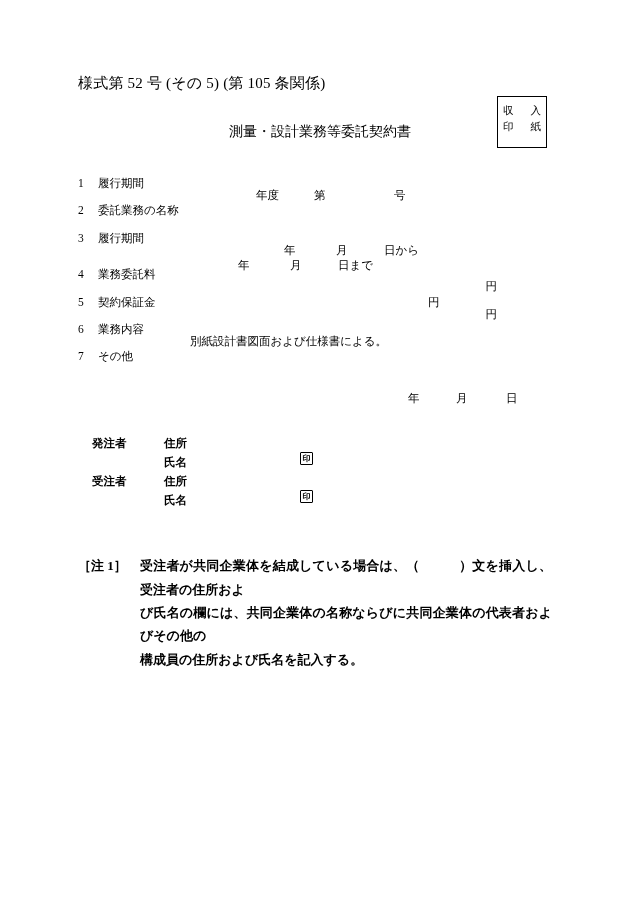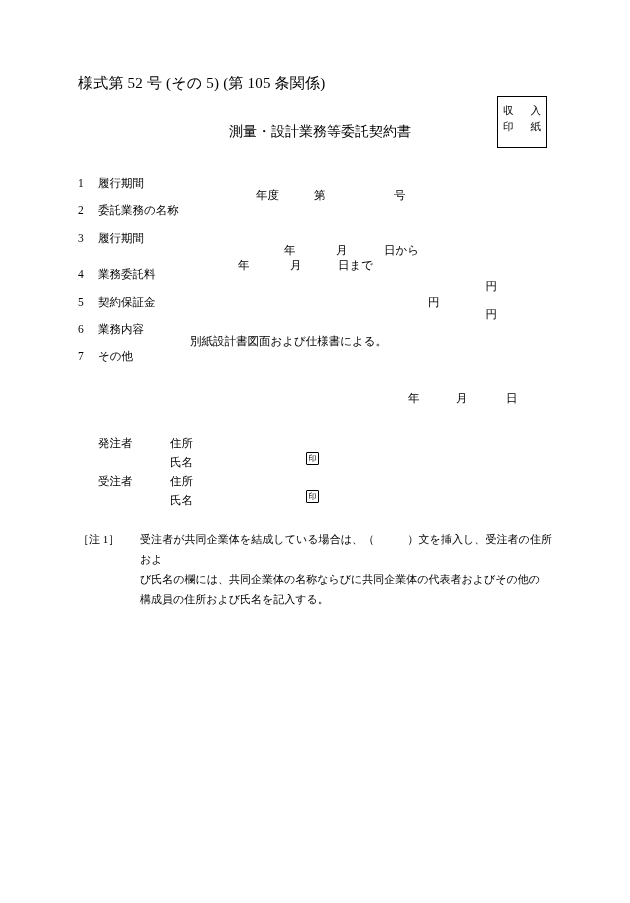--- a/index.html
+++ b/index.html
@@ -109,23 +109,24 @@
     position: relative;
     height: 20px;
     margin-top: 24px;
   }
   .date-line .tokd {
     position: absolute;
     top: 0;
   }
   .sign-block {
     margin-top: 22px;
-    margin-left: 20px;
+    margin-left: 14px;
     font-size: 11.5px;
     line-height: 1.95;
+    font-weight: bold;
   }
   .sign-row {
     position: relative;
     height: 19px;
     white-space: nowrap;
   }
   .sign-row .s1 { position: absolute; left: 0; }
   .sign-row .s2 { position: absolute; left: 72px; }
   .seal {
     position: absolute;
@@ -135,24 +136,25 @@
     width: 11px;
     height: 11px;
     border: 1px solid #000;
     border-radius: 1px;
     font-size: 8px;
     line-height: 11px;
     text-align: center;
     font-family: "Liberation Serif", serif;
   }
   .note {
-    margin-top: 22px;
-    font-size: 11px;
+    margin-top: 46px;
+    font-size: 13px;
     line-height: 1.8;
     position: relative;
+    font-weight: bold;
   }
   .note-tag {
     position: absolute;
     left: 0;
     top: 0;
   }
   .note-body {
     margin-left: 62px;
     text-align: justify;
   }

